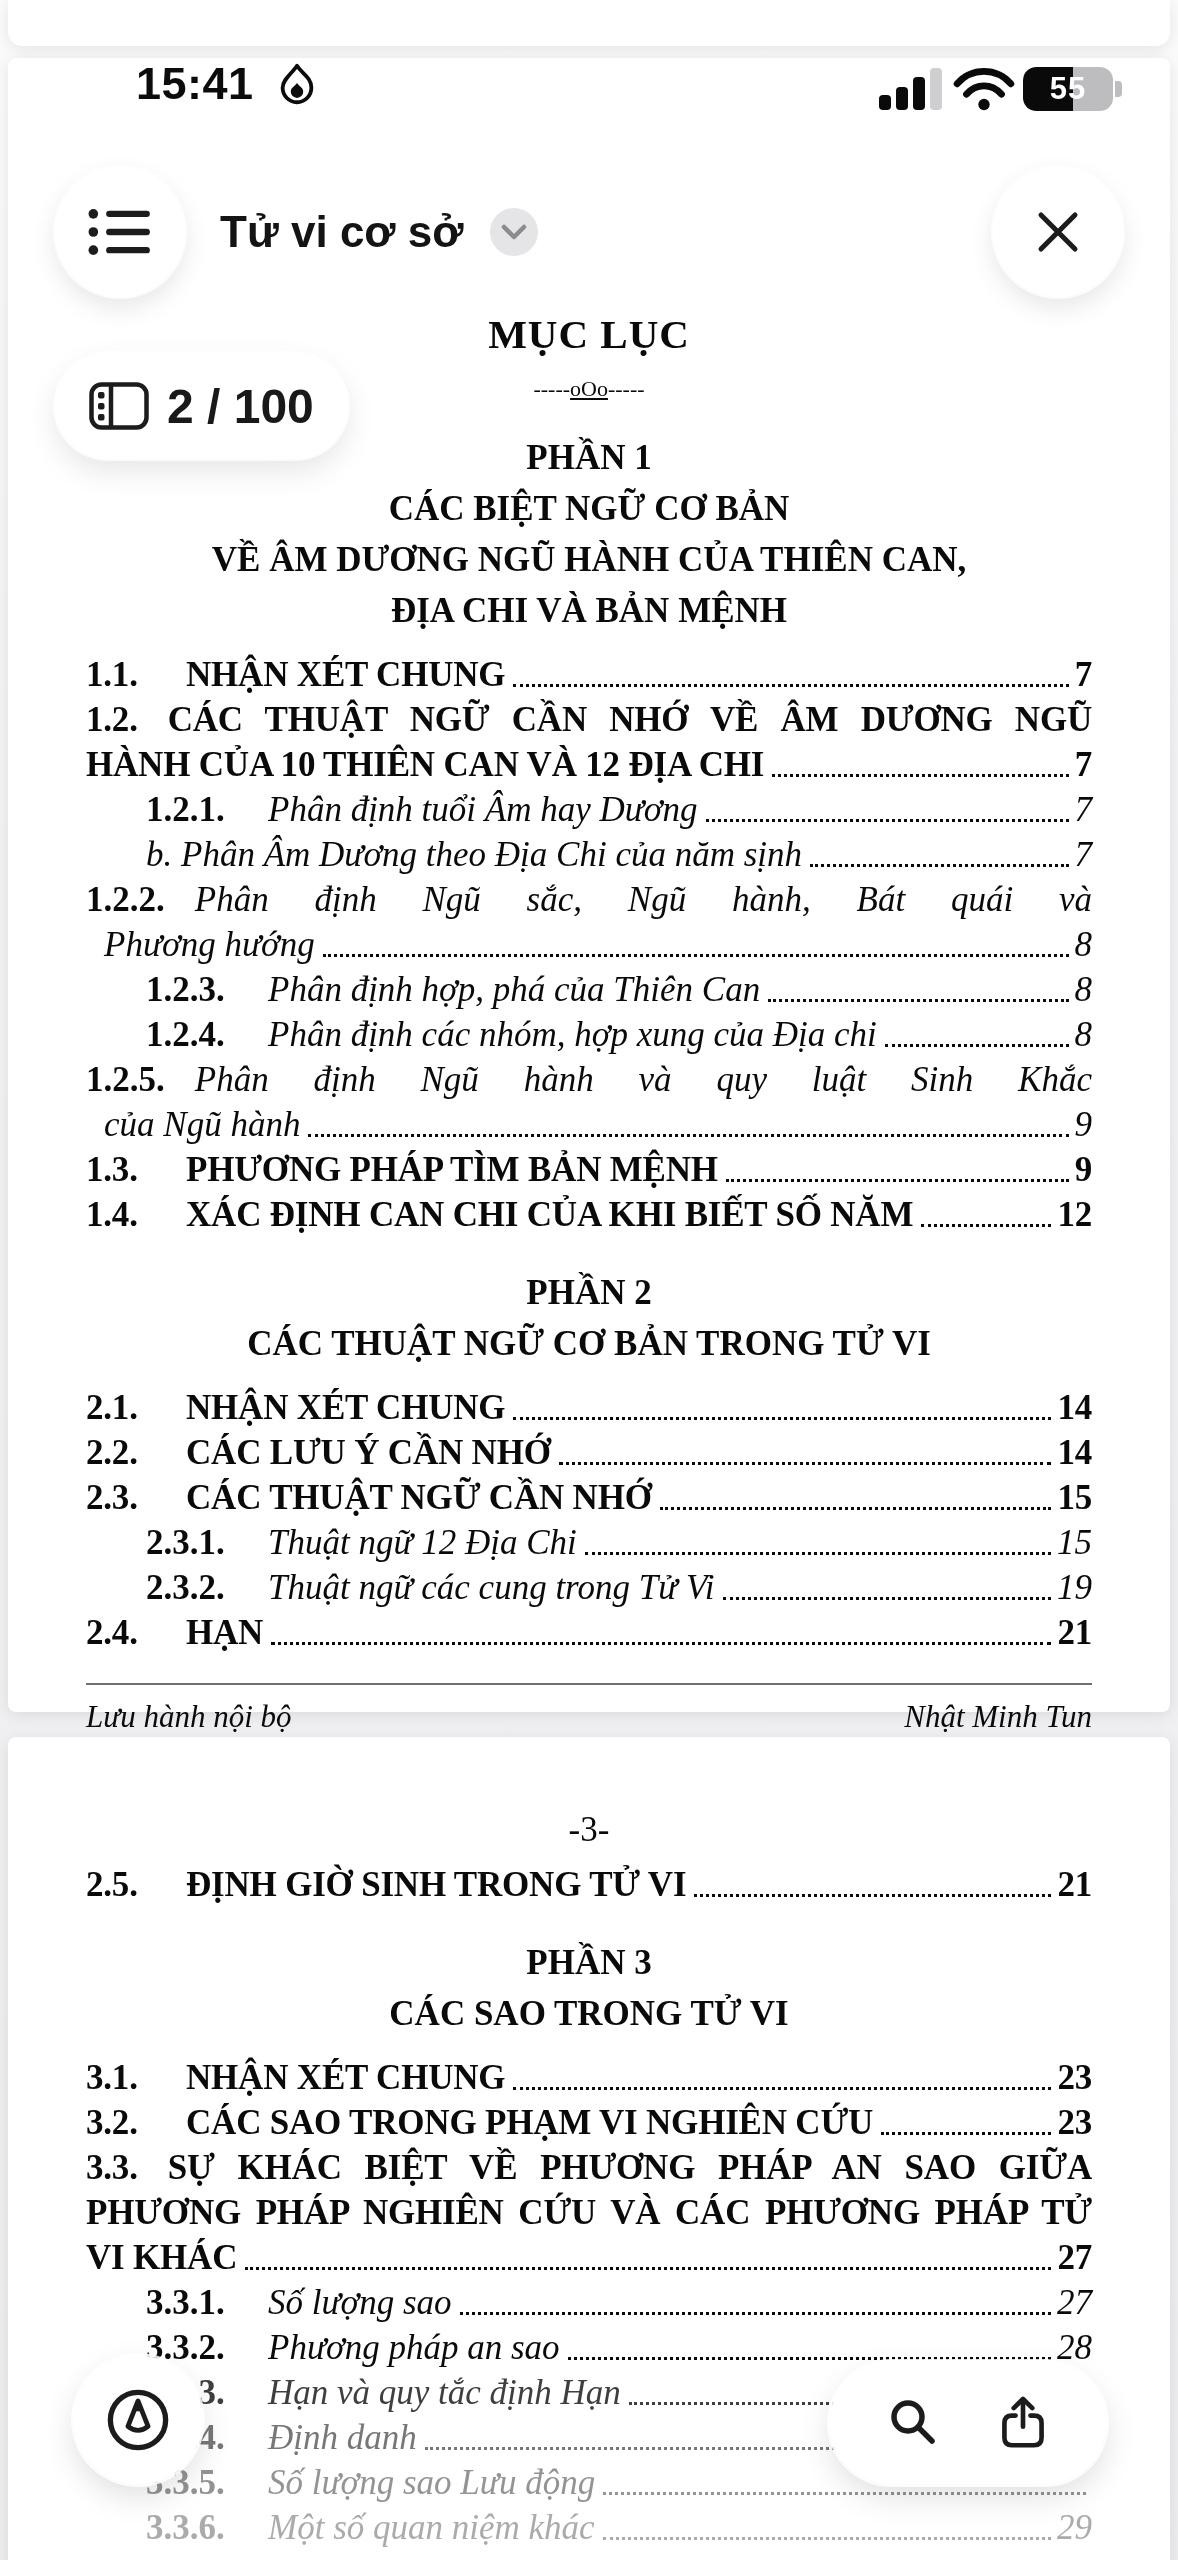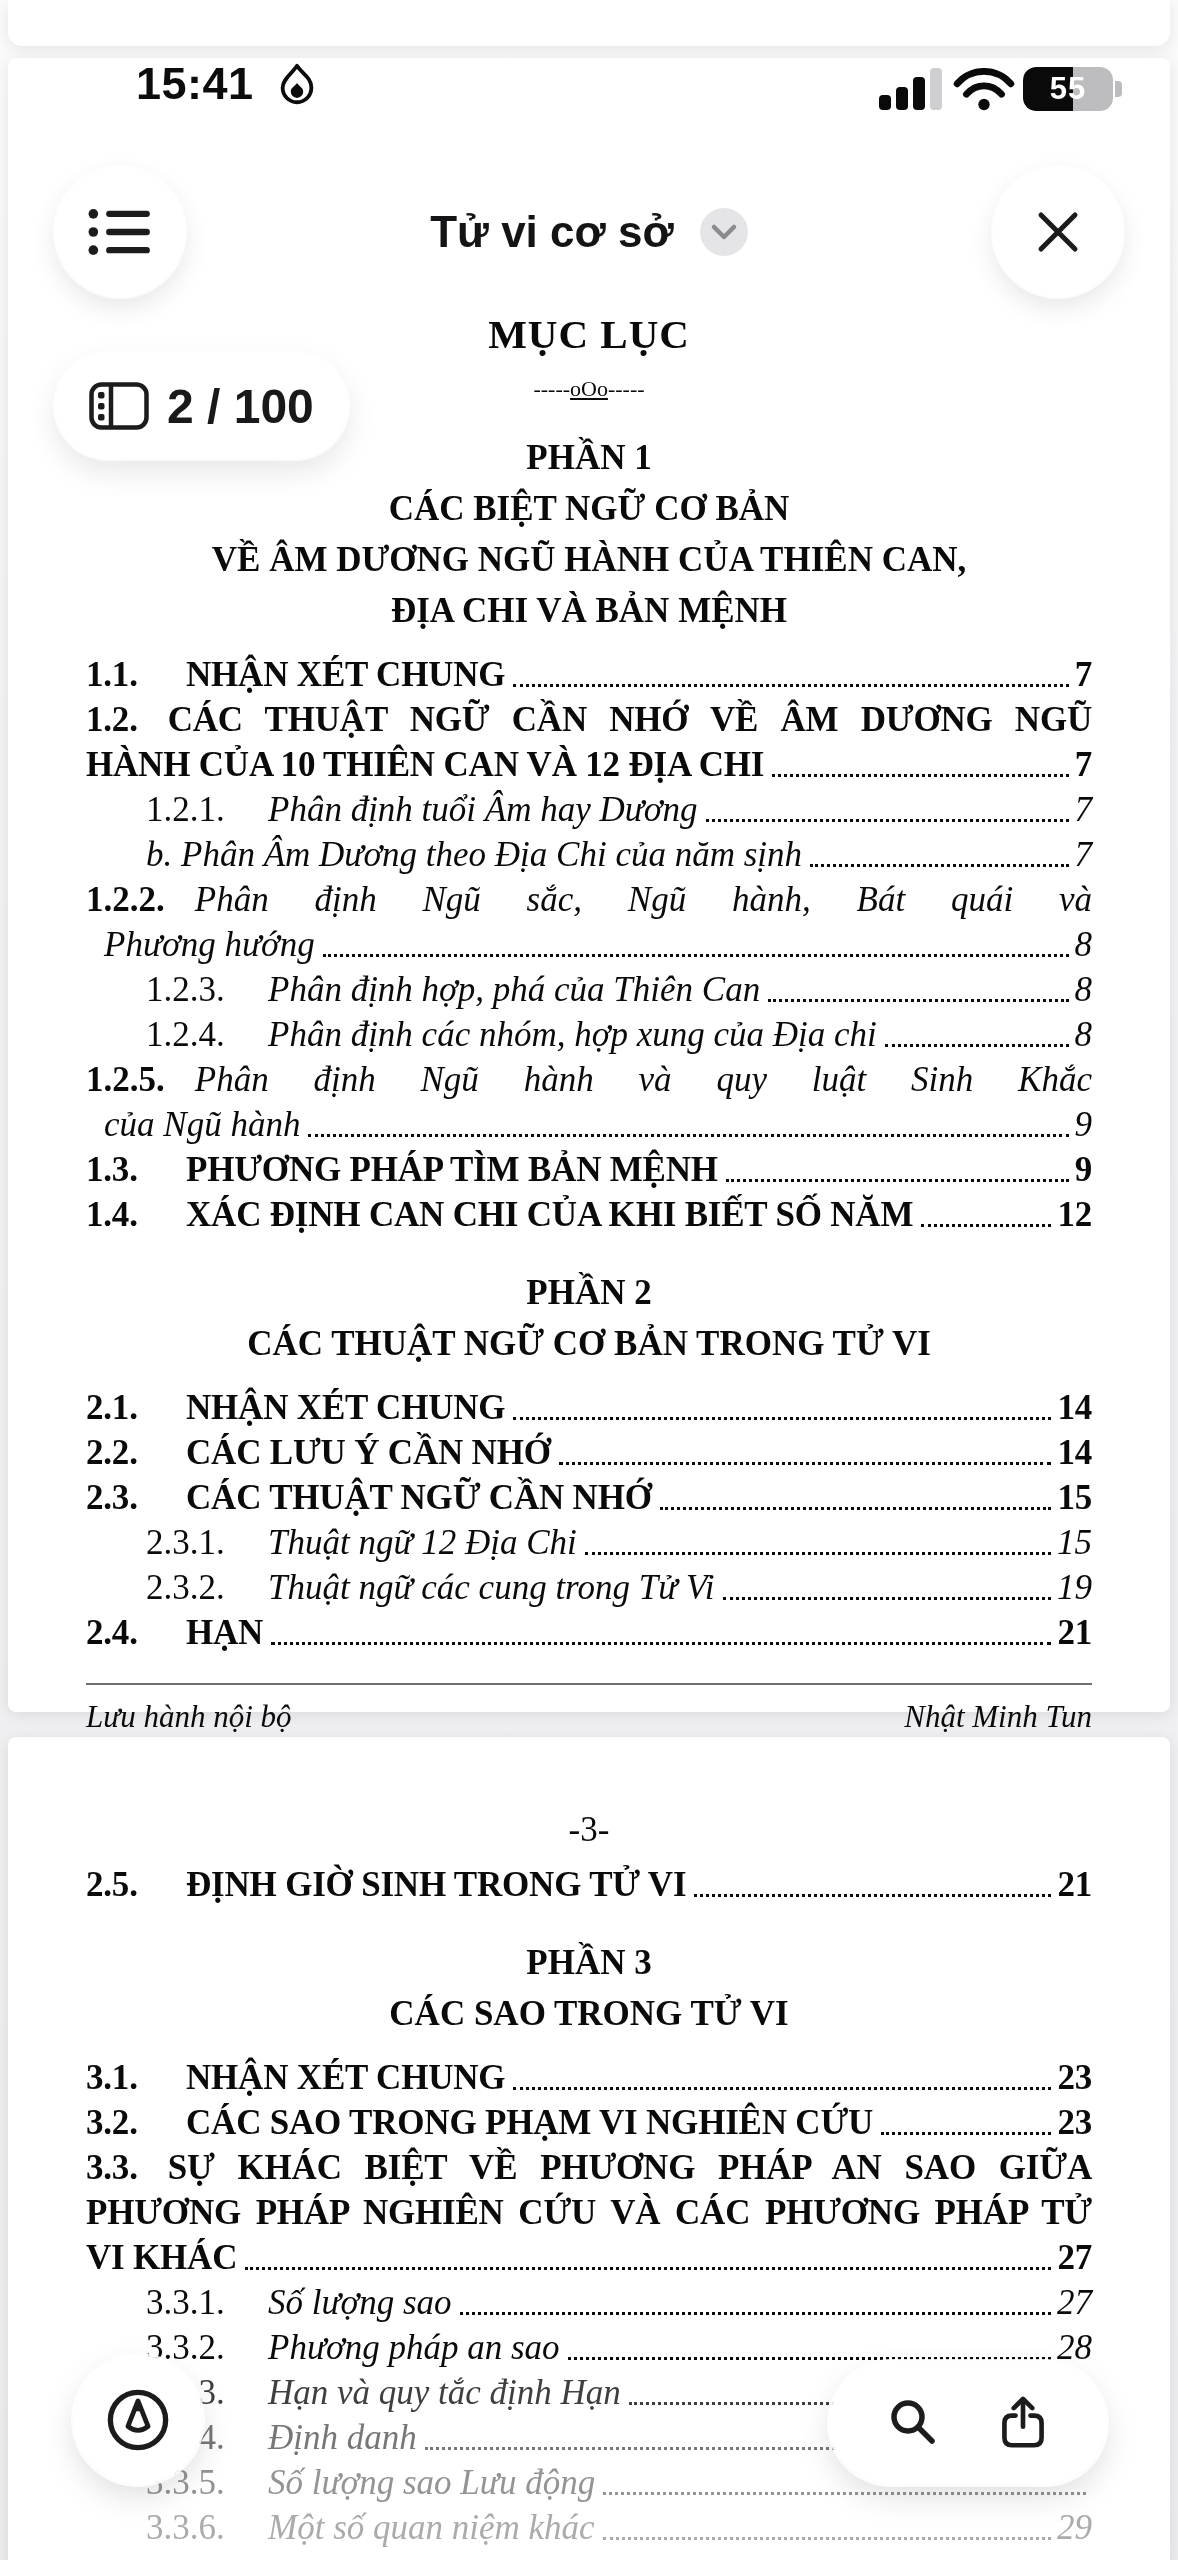--- a/index.html
+++ b/index.html
@@ -18,21 +18,21 @@
   .doc{font-family:"Liberation Serif",serif;color:#0a0a0b;font-size:35px}
   .doc-title{font-size:41px;font-weight:700;text-align:center;letter-spacing:1px}
   .separator{text-align:center;margin-top:18px;font-size:22px}
   .separator .mid{text-decoration:underline}
   .heading{margin:30px 0 16px;text-align:center;font-weight:700;line-height:51px;font-size:35px}
   .pagenum{text-align:center;line-height:45px;margin-bottom:10px}
   .entry .row{display:flex;line-height:45px}
   .entry.caps{font-weight:700;letter-spacing:-0.2px}
   .num{flex:0 0 100px}
   .entry.sub .row,.entry.plain .row{padding-left:60px}
-  .entry.sub .num{flex:0 0 122px;font-weight:400;font-style:normal}
+  .entry.sub .num{flex:0 0 122px;font-weight:700;font-style:normal}
   .entry.sub .txt,.entry.sub .pg,.entry.plain .txt,.entry.plain .pg{font-style:italic}
   .entry.sub,.entry.plain{font-weight:400}
   .wline{text-align:justify;text-align-last:justify;line-height:45px}
   .entry.sub .wline{font-style:italic}
   .entry.sub .wline .wnum{font-style:normal}
   .wnum{font-weight:700;margin-right:30px}
   .entry.sub .row.cont{padding-left:18px}
   .leader{flex:1 1 auto;border-bottom:3.4px dotted currentColor;align-self:flex-end;
     margin:0 6px 10px 8px;min-width:24px}
   .pg{white-space:nowrap}
@@ -49,21 +49,21 @@
   .battery .pct{position:absolute;inset:0;display:flex;align-items:center;justify-content:center;
     color:#fff;font-size:31px;font-weight:700;letter-spacing:1px}
   .bat-nub{width:7px;height:16px;border-radius:0 4px 4px 0;background:#bdbdc0;margin-left:2px}
 
   
   .circle-btn{position:absolute;top:167px;width:130px;height:130px;border-radius:50%;background:#fff;
     box-shadow:0 0 0 2px rgba(255,255,255,.8),0 10px 26px rgba(0,0,0,.10);
     display:flex;align-items:center;justify-content:center;cursor:pointer}
   .btn-contents{left:55px}.btn-close{left:993px}
   .title-bar{position:absolute;top:167px;left:220px;width:738px;height:130px;
-    display:flex;align-items:center;justify-content:center;gap:26px;cursor:pointer}
+    display:flex;align-items:center;gap:26px;cursor:pointer}
   .title{font-size:44px;font-weight:600;color:#141416}
   .chevron-bubble{width:48px;height:48px;border-radius:50%;background:#e5e5e8;
     display:flex;align-items:center;justify-content:center}
 
   
   .page-pill{position:absolute;left:55px;top:353px;height:106px;border-radius:53px;background:#fff;
     box-shadow:0 0 0 2px rgba(255,255,255,.8),0 12px 30px rgba(0,0,0,.10);
     display:flex;align-items:center;gap:18px;padding:0 34px;cursor:pointer}
   .page-pill .label{font-size:48px;font-weight:600;color:#19191b}
   .fab{position:absolute;background:#fff;display:flex;align-items:center;justify-content:center;

